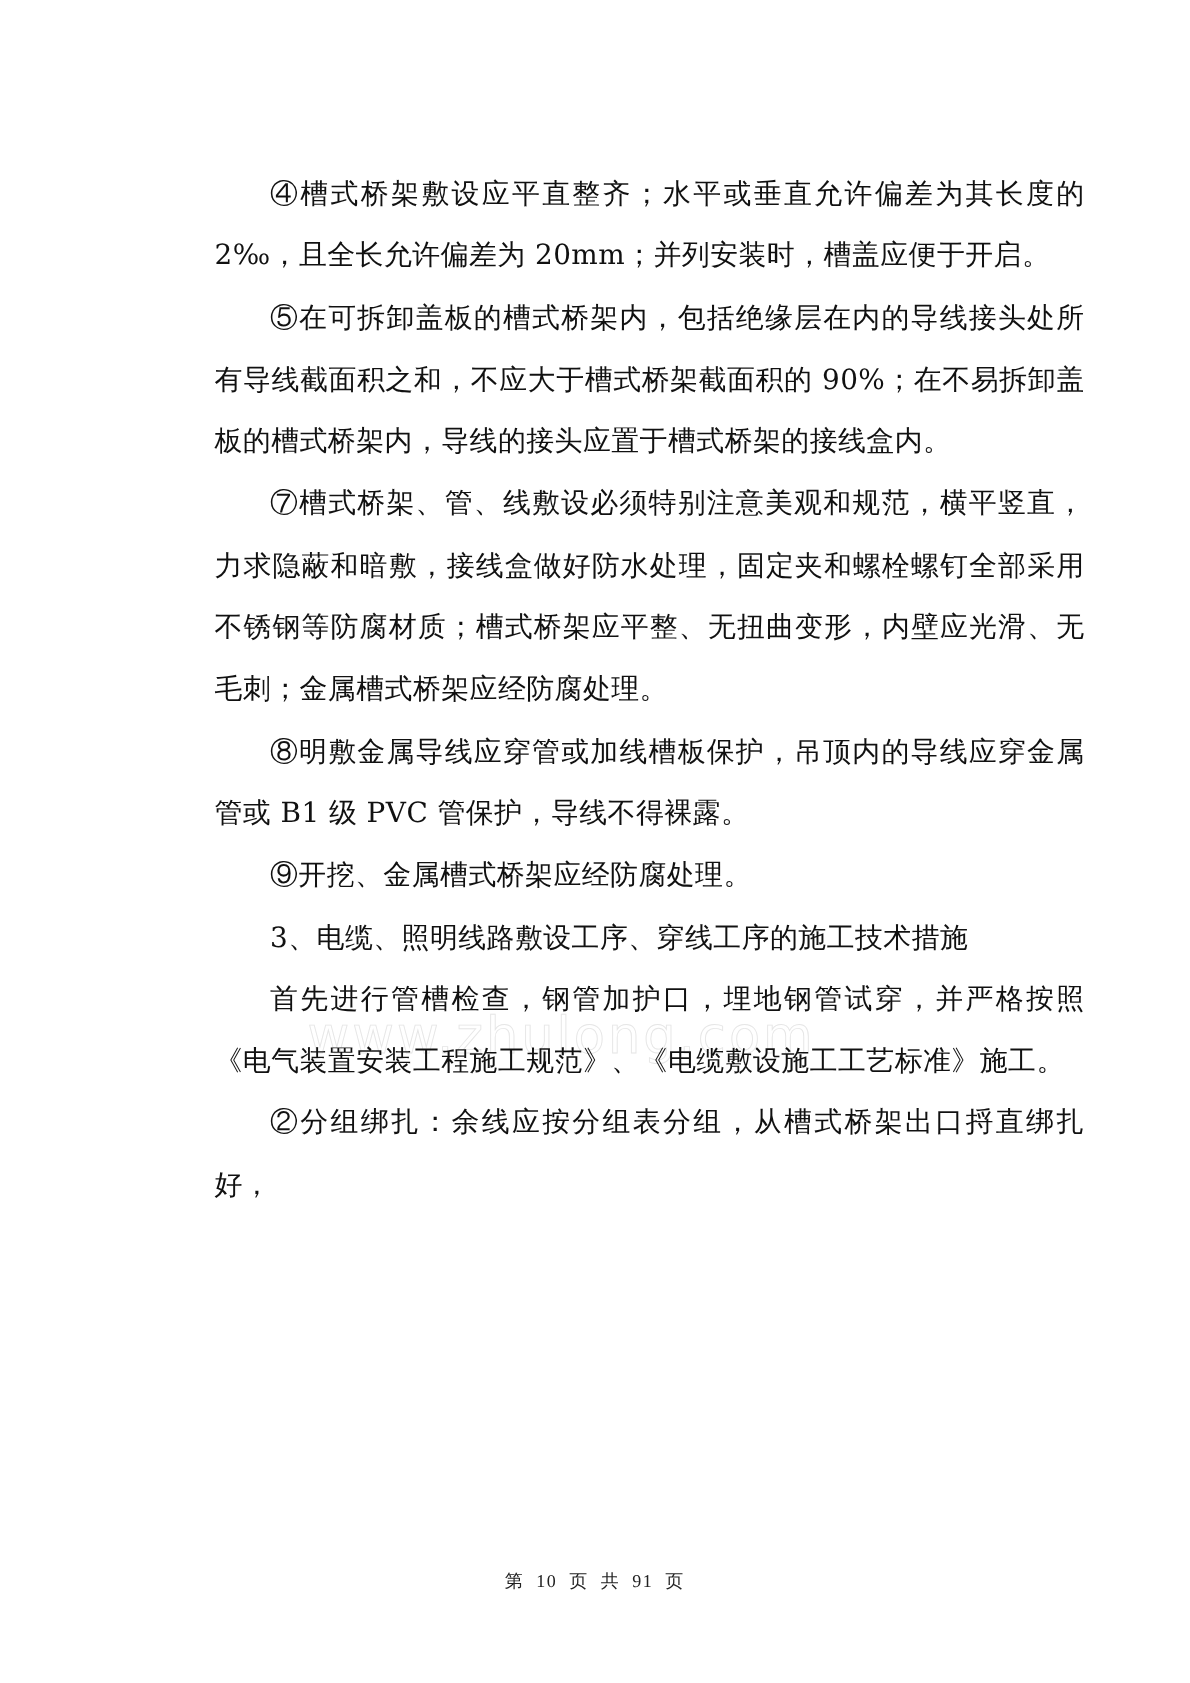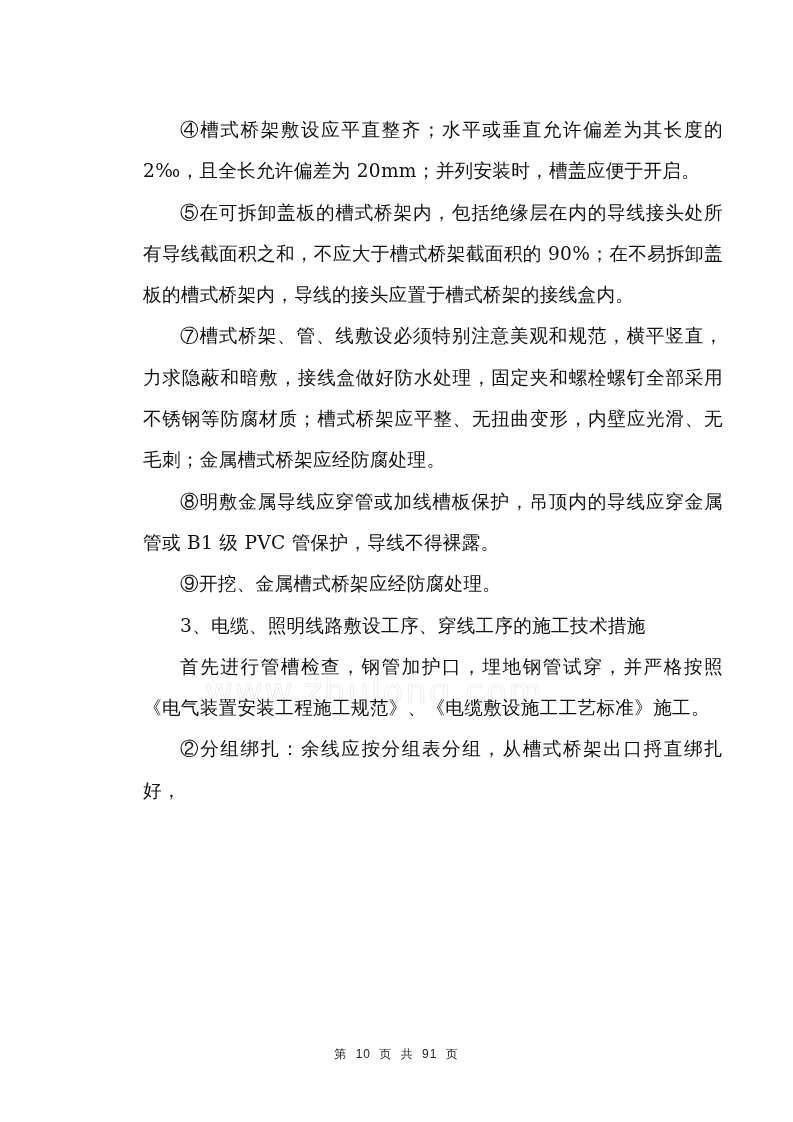--- a/index.html
+++ b/index.html
@@ -59,21 +59,21 @@
     .body-text { z-index: 1; }
     .footer {
       position: absolute;
       left: 0;
       width: 793px;
       top: 1046px;
       text-align: center;
       font-size: 12px;
       letter-spacing: 1px;
       color: #222222;
-      font-family: Liberation Sans, sans-serif;
+      font-family: Liberation Serif, serif;
     }
     .footer span { margin: 0 2px; }
   </style>
 </head>
 <body>
 
 <div class="page">
 
   <div class="watermark">www.zhulong.com</div>
 

